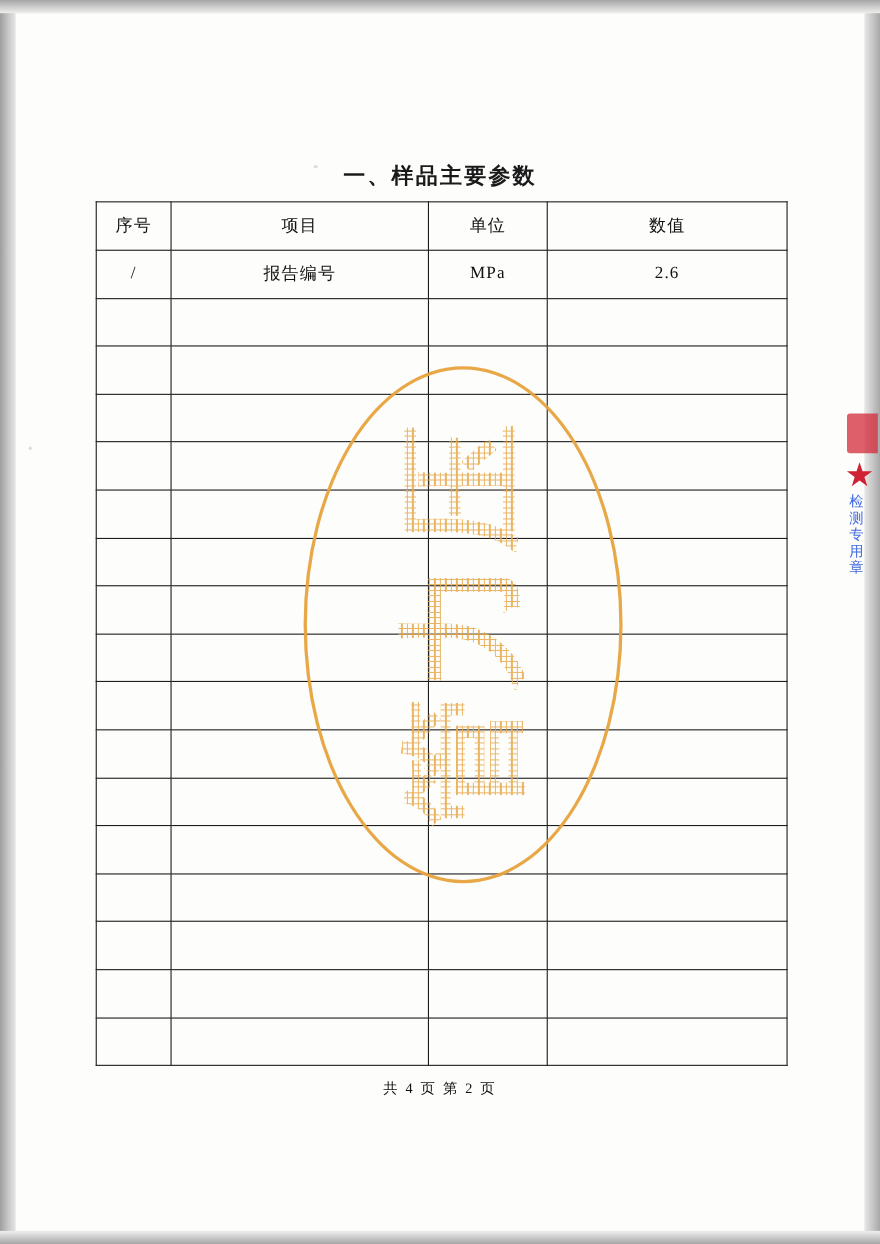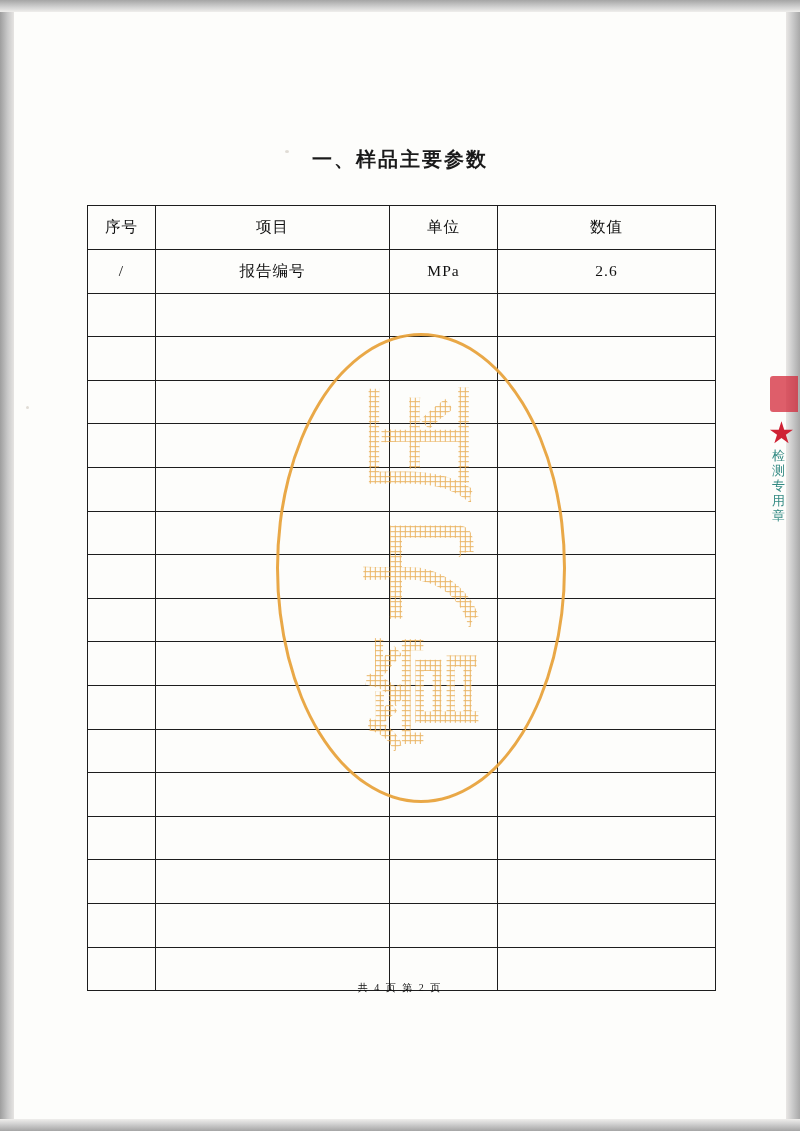--- a/index.html
+++ b/index.html
@@ -83,21 +83,21 @@
     top: 182px;
     font-size: 15.5px;
     color: #101010;
     letter-spacing: 0.5px;
     white-space: nowrap;
   }
 
   table.params {
     position: absolute;
     left: 73px;
-    top: 205px;
+    top: 183px;
     width: 628px;
     border-collapse: collapse;
     table-layout: fixed;
   }
   table.params td, table.params th {
     border: 1px solid #1d1d1d;
     height: 42.6px;
     padding: 0;
     text-align: center;
     vertical-align: middle;
@@ -113,21 +113,21 @@
   .col-b { width: 234px; }
   .col-c { width: 108px; }
   .col-d { width: 218px; }
 
   .footer {
     position: absolute;
     left: 0;
     top: 981px;
     width: 772px;
     text-align: center;
-    font-size: 10px;
+    font-size: 13px;
     color: #111;
     letter-spacing: 2px;
   }
 
   
   .stamp {
     position: absolute;
     left: 262px;
     top: 333px;
     width: 290px;
@@ -194,21 +194,21 @@
     height: 0;
     color: #cf2234;
     font-size: 30px;
     line-height: 30px;
   }
   .side-seal .txt {
     position: absolute;
     left: 6px;
     top: 76px;
     width: 24px;
-    color: #0f766e;
+    color: #1d4ed8;
     font-size: 13px;
     line-height: 15px;
     font-family: "Liberation Sans", sans-serif;
     opacity: 0.85;
     letter-spacing: 0;
   }
   .speck {
     position: absolute;
     background: #d8d3cc;
     border-radius: 50%;

